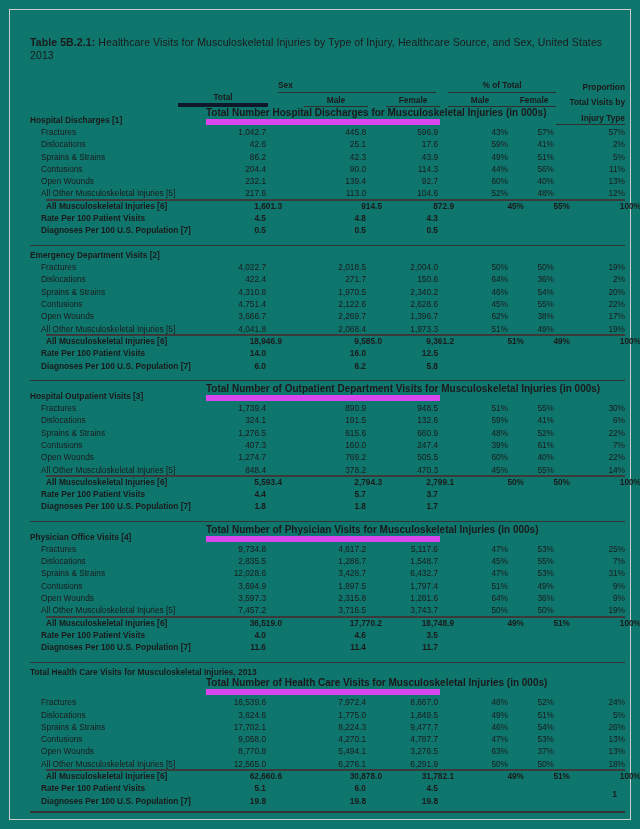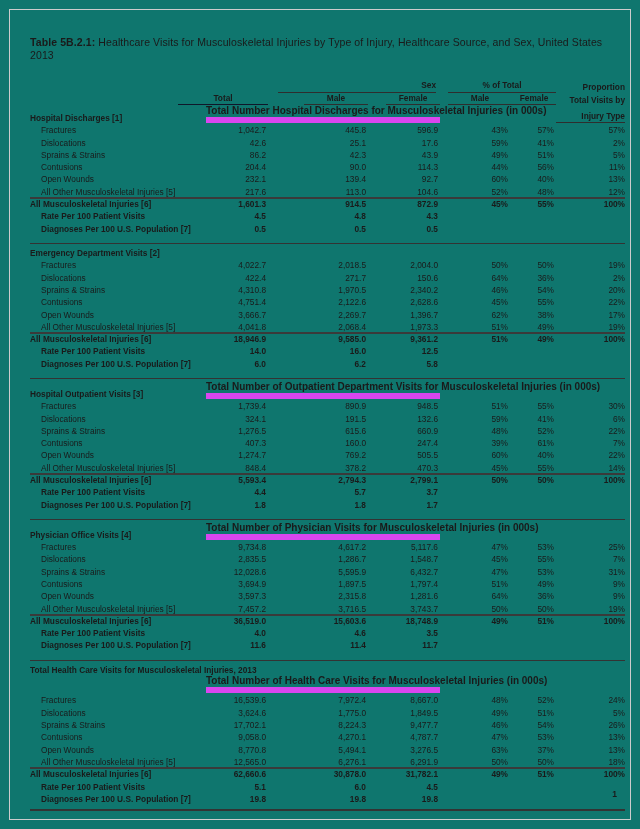--- a/index.html
+++ b/index.html
@@ -26,26 +26,26 @@
     min-height:12.3px;
     font-size:8.3px;
     line-height:1.12;
   }
   .hdr-row { min-height:12.5px; }
   .cell { overflow:visible; white-space:nowrap; }
   .hdr { font-weight:bold; }
   .num { text-align:right; }
 
   
-  .sex-span { grid-column:3/5; text-align:right; border-bottom:1px solid #2e2e2e; margin:0 4px 0 10px; padding-bottom:1px; }
+  .sex-span { grid-column:3/5; text-align:left; border-bottom:1px solid #2e2e2e; margin:0 4px 0 10px; padding-bottom:1px; }
   .pct-span { grid-column:5/7; text-align:center; border-bottom:1px solid #2e2e2e; margin:0 0 0 8px; padding-bottom:1px; }
   .prop-line { grid-column:7; text-align:right; }
 
   
-  .total-h    { grid-column:2; text-align:center; border-bottom:1px solid #0f172a; margin-left:-32px; padding-bottom:1px; }
+  .total-h    { grid-column:2; text-align:center; border-bottom:4px solid #0f172a; margin-left:-32px; padding-bottom:1px; }
   .male-h     { grid-column:3; text-align:center; border-bottom:1px solid #2e2e2e; margin-left:36px;  padding-bottom:1px; }
   .female-h   { grid-column:4; text-align:center; border-bottom:1px solid #2e2e2e; margin-left:18px;  padding-bottom:1px; }
   .pctmale-h  { grid-column:5; text-align:center; border-bottom:1px solid #2e2e2e; margin-left:8px;   padding-bottom:1px; }
   .pctfemale-h{ grid-column:6; text-align:center; border-bottom:1px solid #2e2e2e; padding-bottom:1px; }
 
   
   .section.ruled { border-top:1.5px solid #333333; margin-top:9px; padding-top:2px; }
   .section-label { font-weight:bold; }
   .span-all { grid-column:1/8; }
   .subheader {
@@ -53,21 +53,21 @@
     font-weight:bold;
     font-size:10px;
     border-bottom:6px solid #d946ef;
     padding-bottom:1px;
     margin-left:-4px;
   }
   .prop-underline { grid-column:7; border-bottom:1px solid #2e2e2e; padding-bottom:1px; font-weight:bold; }
 
   
   .row-data .row-label.indent, .row-stat .row-label.indent { padding-left:11px; }
-  .row-all { border-top:2px solid #3a3a3a; font-weight:bold; }
+  .row-all { border-top:2px solid #3a3a3a; font-weight:bold;margin-left:16px; }
   .row-stat { font-weight:bold; }
 
   .col-total   { padding-right:2px; }
   .col-male    { padding-right:2px; }
   .col-female  { padding-right:2px; }
   .col-pct-male   { padding-right:4px; }
   .col-pct-female { padding-right:2px; }
   .col-proportion { padding-right:0; }
 
   .bottom-rule { border-top:2px solid #333333; margin-top:5px; }
@@ -385,21 +385,21 @@
             <div class="cell num col-total">2,835.5</div>
             <div class="cell num col-male">1,286.7</div>
             <div class="cell num col-female">1,548.7</div>
             <div class="cell num col-pct-male">45%</div>
             <div class="cell num col-pct-female">55%</div>
             <div class="cell num col-proportion">7%</div>
           </div>
           <div class="grid-row row-data">
             <div class="cell row-label indent">Sprains &amp; Strains</div>
             <div class="cell num col-total">12,028.6</div>
-            <div class="cell num col-male">5,595.9</div>
+            <div class="cell num col-male">3,428.7</div>
             <div class="cell num col-female">6,432.7</div>
             <div class="cell num col-pct-male">47%</div>
             <div class="cell num col-pct-female">53%</div>
             <div class="cell num col-proportion">31%</div>
           </div>
           <div class="grid-row row-data">
             <div class="cell row-label indent">Contusions</div>
             <div class="cell num col-total">3,694.9</div>
             <div class="cell num col-male">1,897.5</div>
             <div class="cell num col-female">1,797.4</div>
@@ -421,21 +421,21 @@
             <div class="cell num col-total">7,457.2</div>
             <div class="cell num col-male">3,716.5</div>
             <div class="cell num col-female">3,743.7</div>
             <div class="cell num col-pct-male">50%</div>
             <div class="cell num col-pct-female">50%</div>
             <div class="cell num col-proportion">19%</div>
           </div>
           <div class="grid-row row-all">
             <div class="cell row-label">All Musculoskeletal Injuries [6]</div>
             <div class="cell num col-total">36,519.0</div>
-            <div class="cell num col-male">15,603.6</div>
+            <div class="cell num col-male">17,770.2</div>
             <div class="cell num col-female">18,748.9</div>
             <div class="cell num col-pct-male">49%</div>
             <div class="cell num col-pct-female">51%</div>
             <div class="cell num col-proportion">100%</div>
           </div>
           <div class="grid-row row-stat">
             <div class="cell row-label indent">Rate Per 100 Patient Visits</div>
             <div class="cell num col-total">4.0</div>
             <div class="cell num col-male">4.6</div>
             <div class="cell num col-female">3.5</div>

